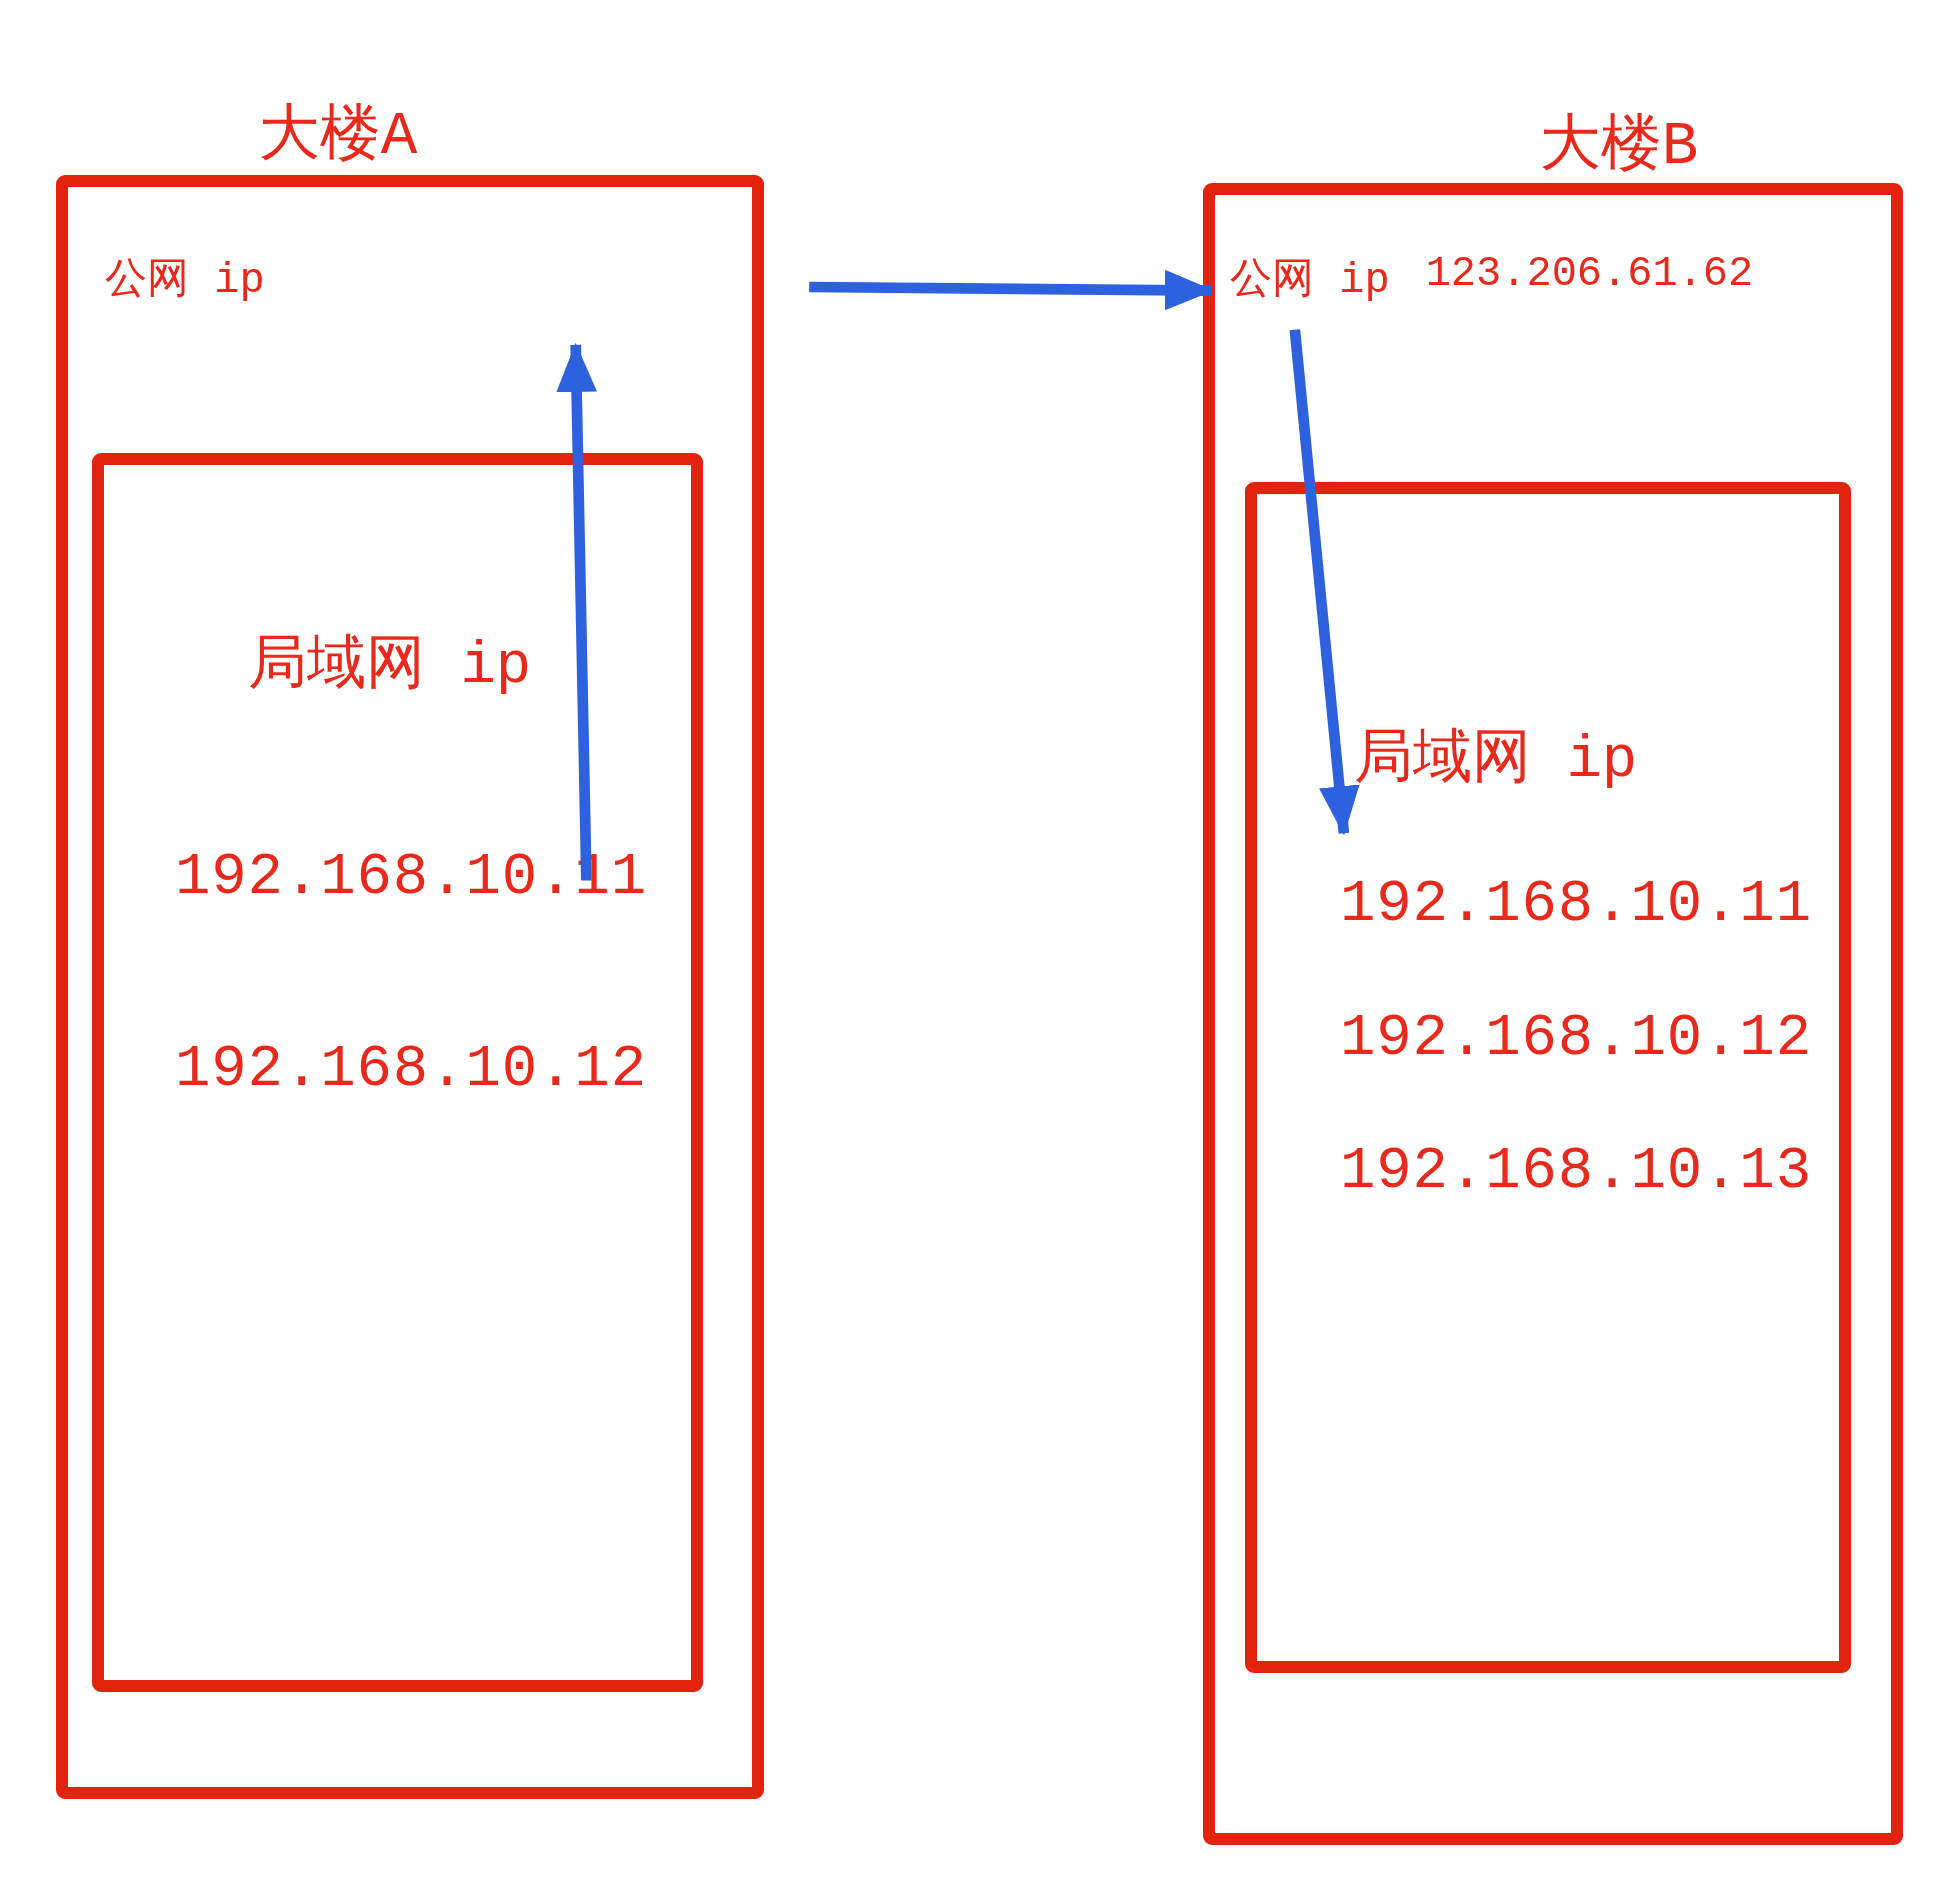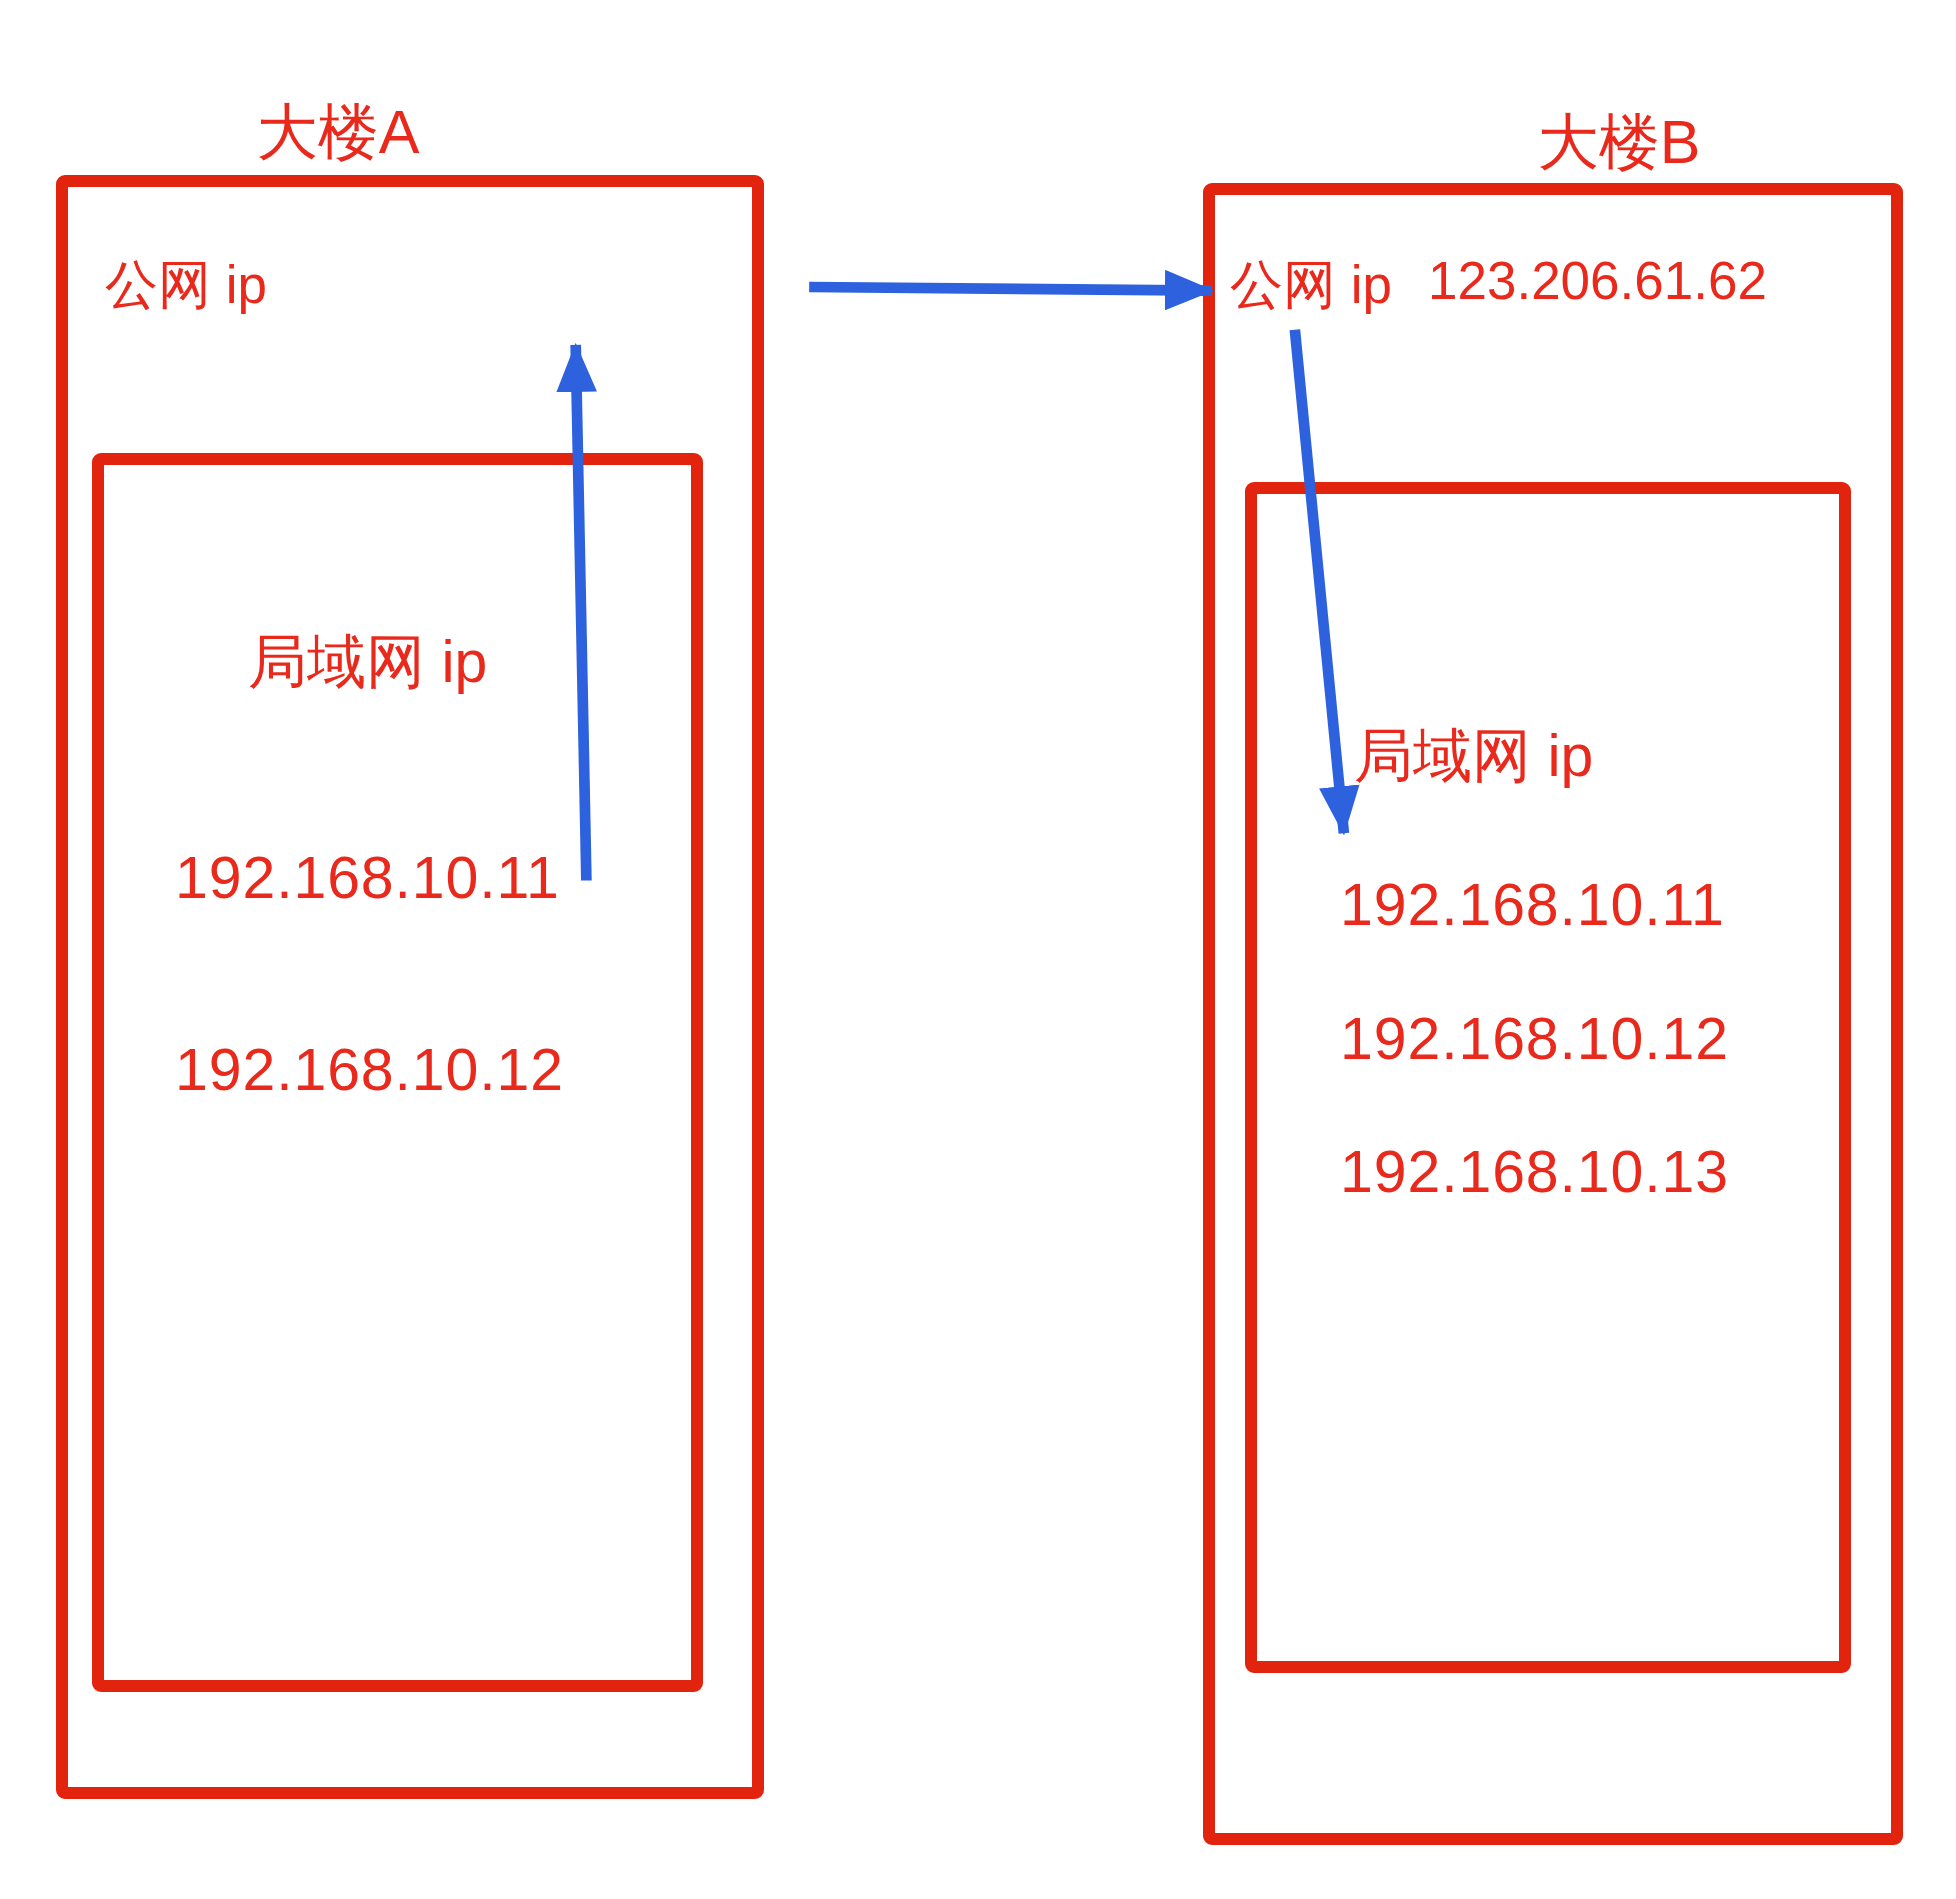--- a/index.html
+++ b/index.html
@@ -6,21 +6,21 @@
     --red-border:#e2230e;
     --red-text:#e8291c;
     --blue-arrow:#2e61dd;
     --bg:#ffffff;
   }
   html,body{margin:0;padding:0;background:var(--bg);}
   .canvas{
     position:relative;
     width:1957px;height:1876px;
     background:var(--bg);
-    font-family:Liberation Sans, sans-serif;
+    font-family:Liberation Mono, monospace;
     overflow:hidden;
   }
   .building-title{
     position:absolute;
     width:374px;
     text-align:center;
     font-size:61px;
     font-weight:500;
     color:var(--red-text);
     white-space:nowrap;
@@ -29,21 +29,21 @@
     position:absolute;
     border:12.5px solid var(--red-border);
     border-radius:9px;
     box-sizing:border-box;
     background:transparent;
   }
   .pub-row{
     position:absolute;
     display:flex;
     gap:36px;
-    font-size:53px;
+    font-size:42px;
     font-weight:500;
     color:var(--red-text);
     white-space:nowrap;
   }
   .lan-label{
     position:absolute;
     font-size:59px;
     font-weight:500;
     color:var(--red-text);
     white-space:nowrap;

